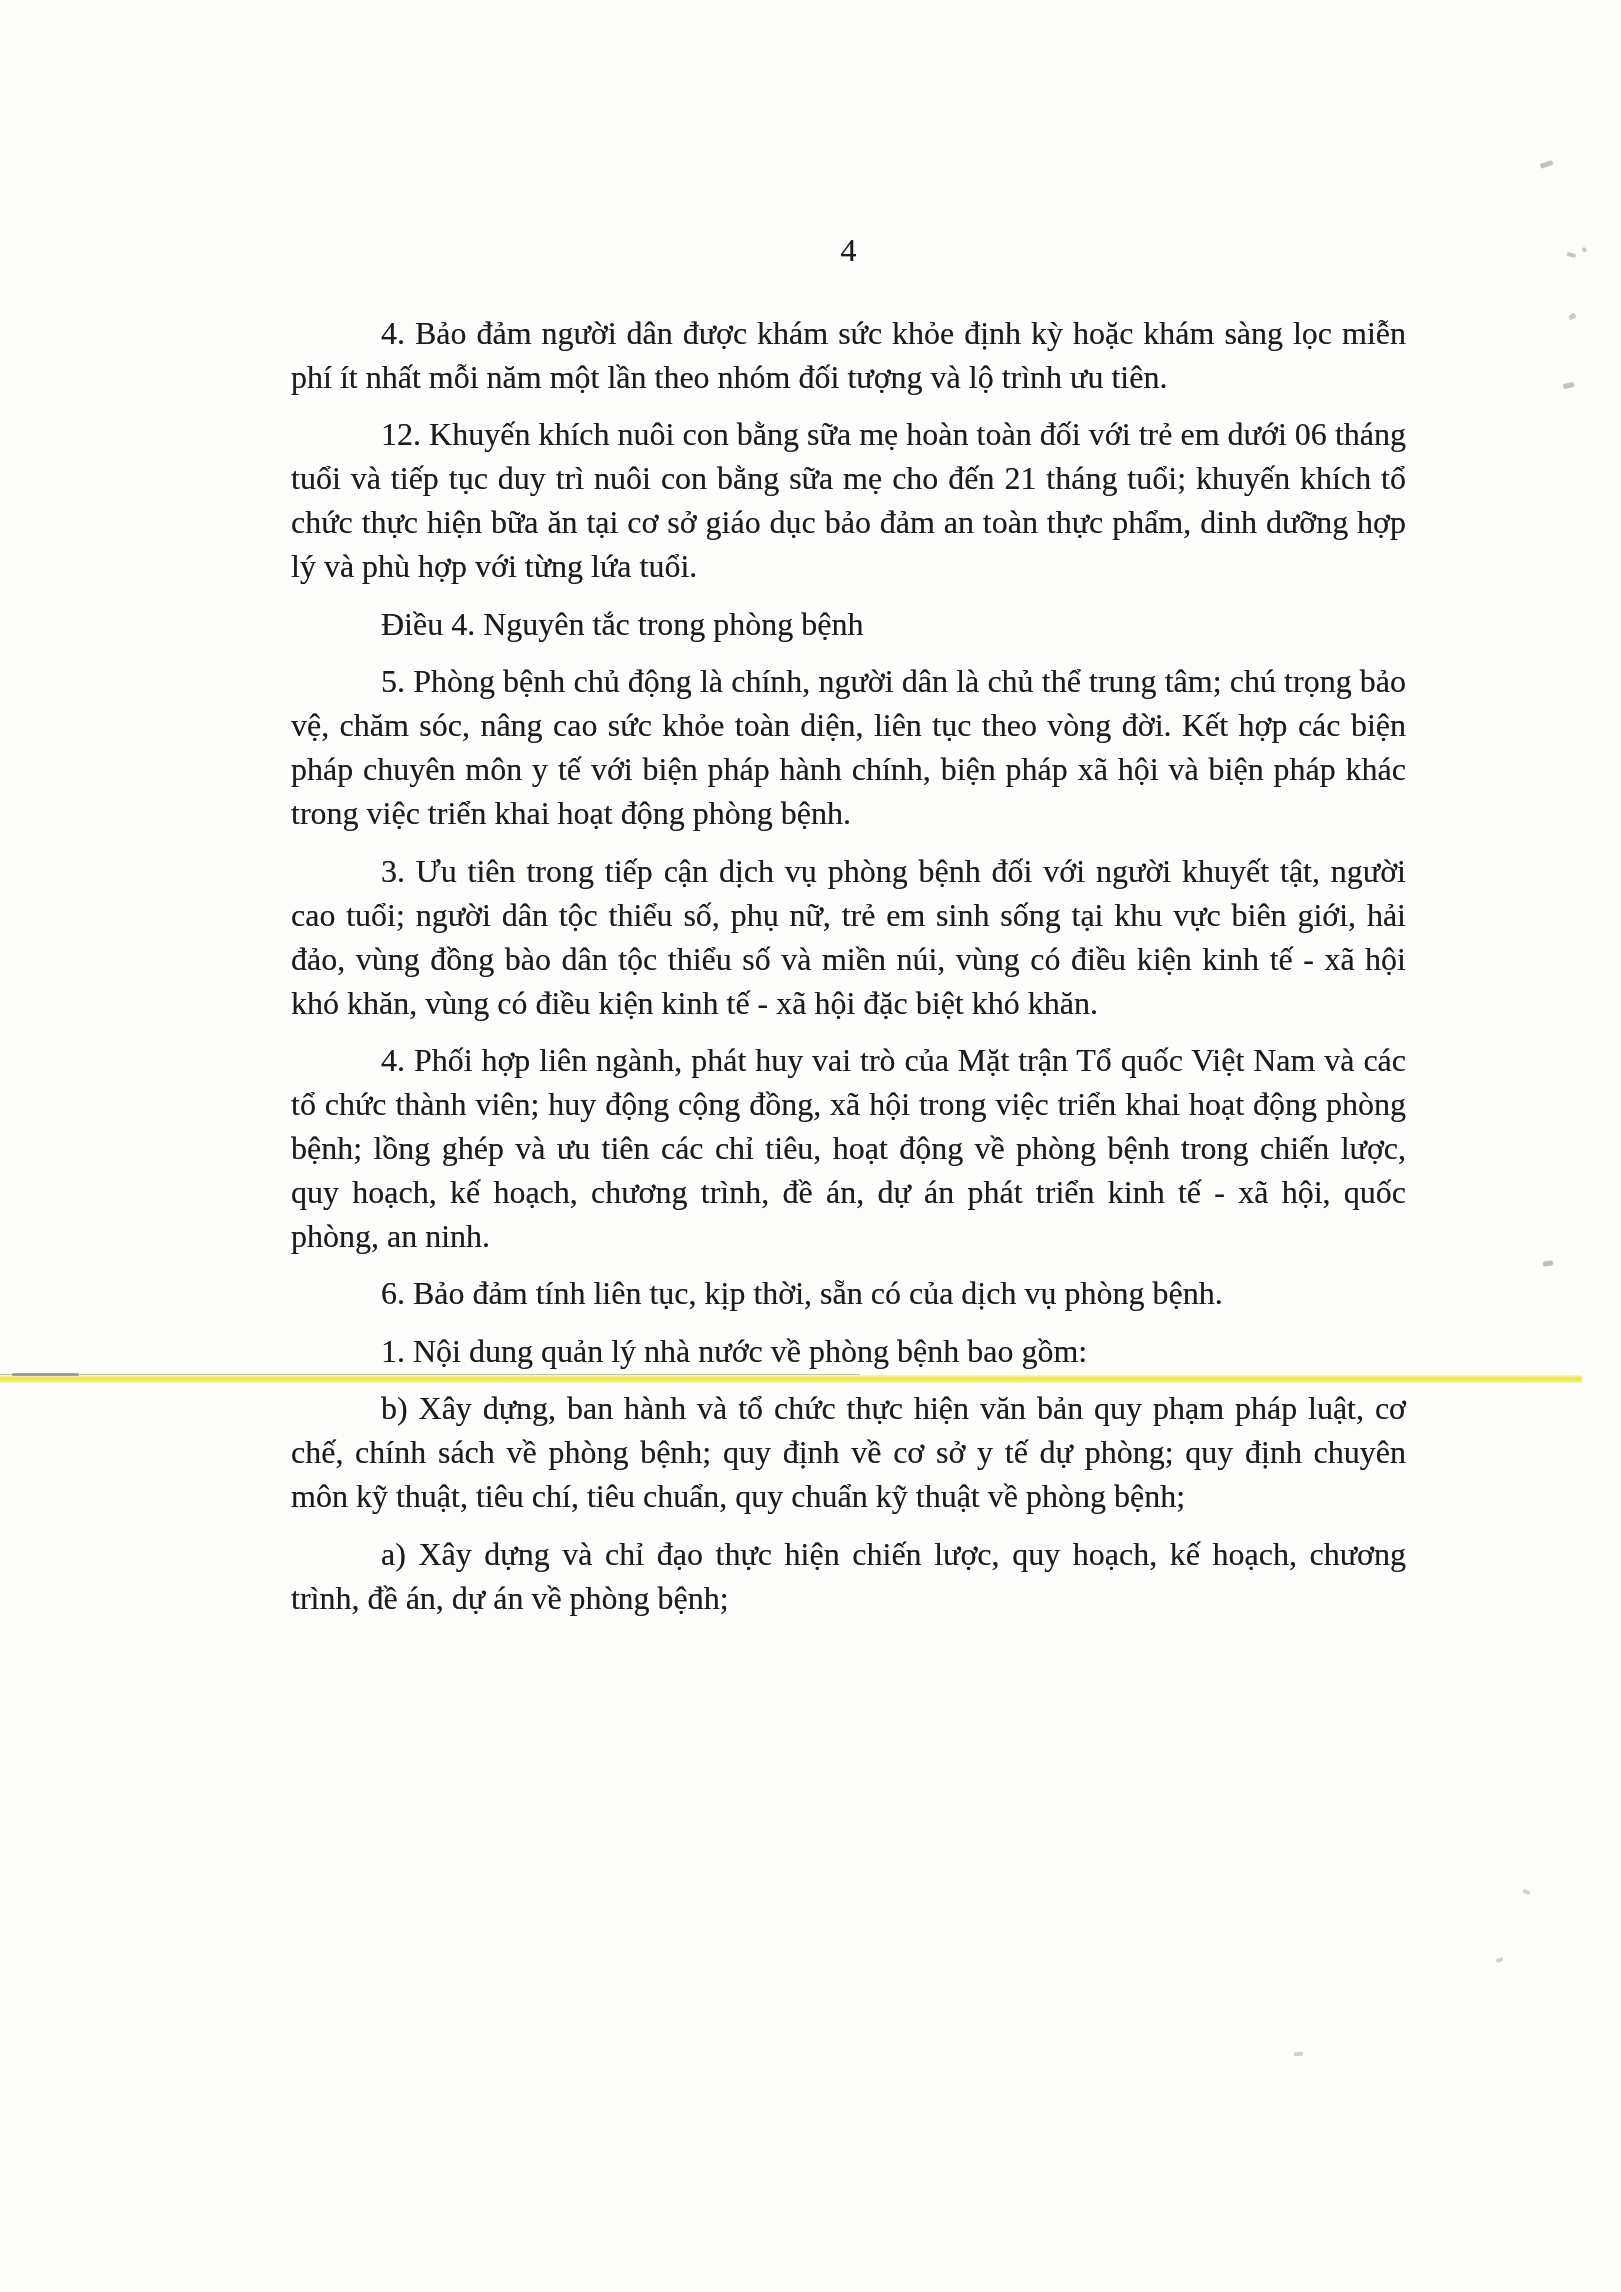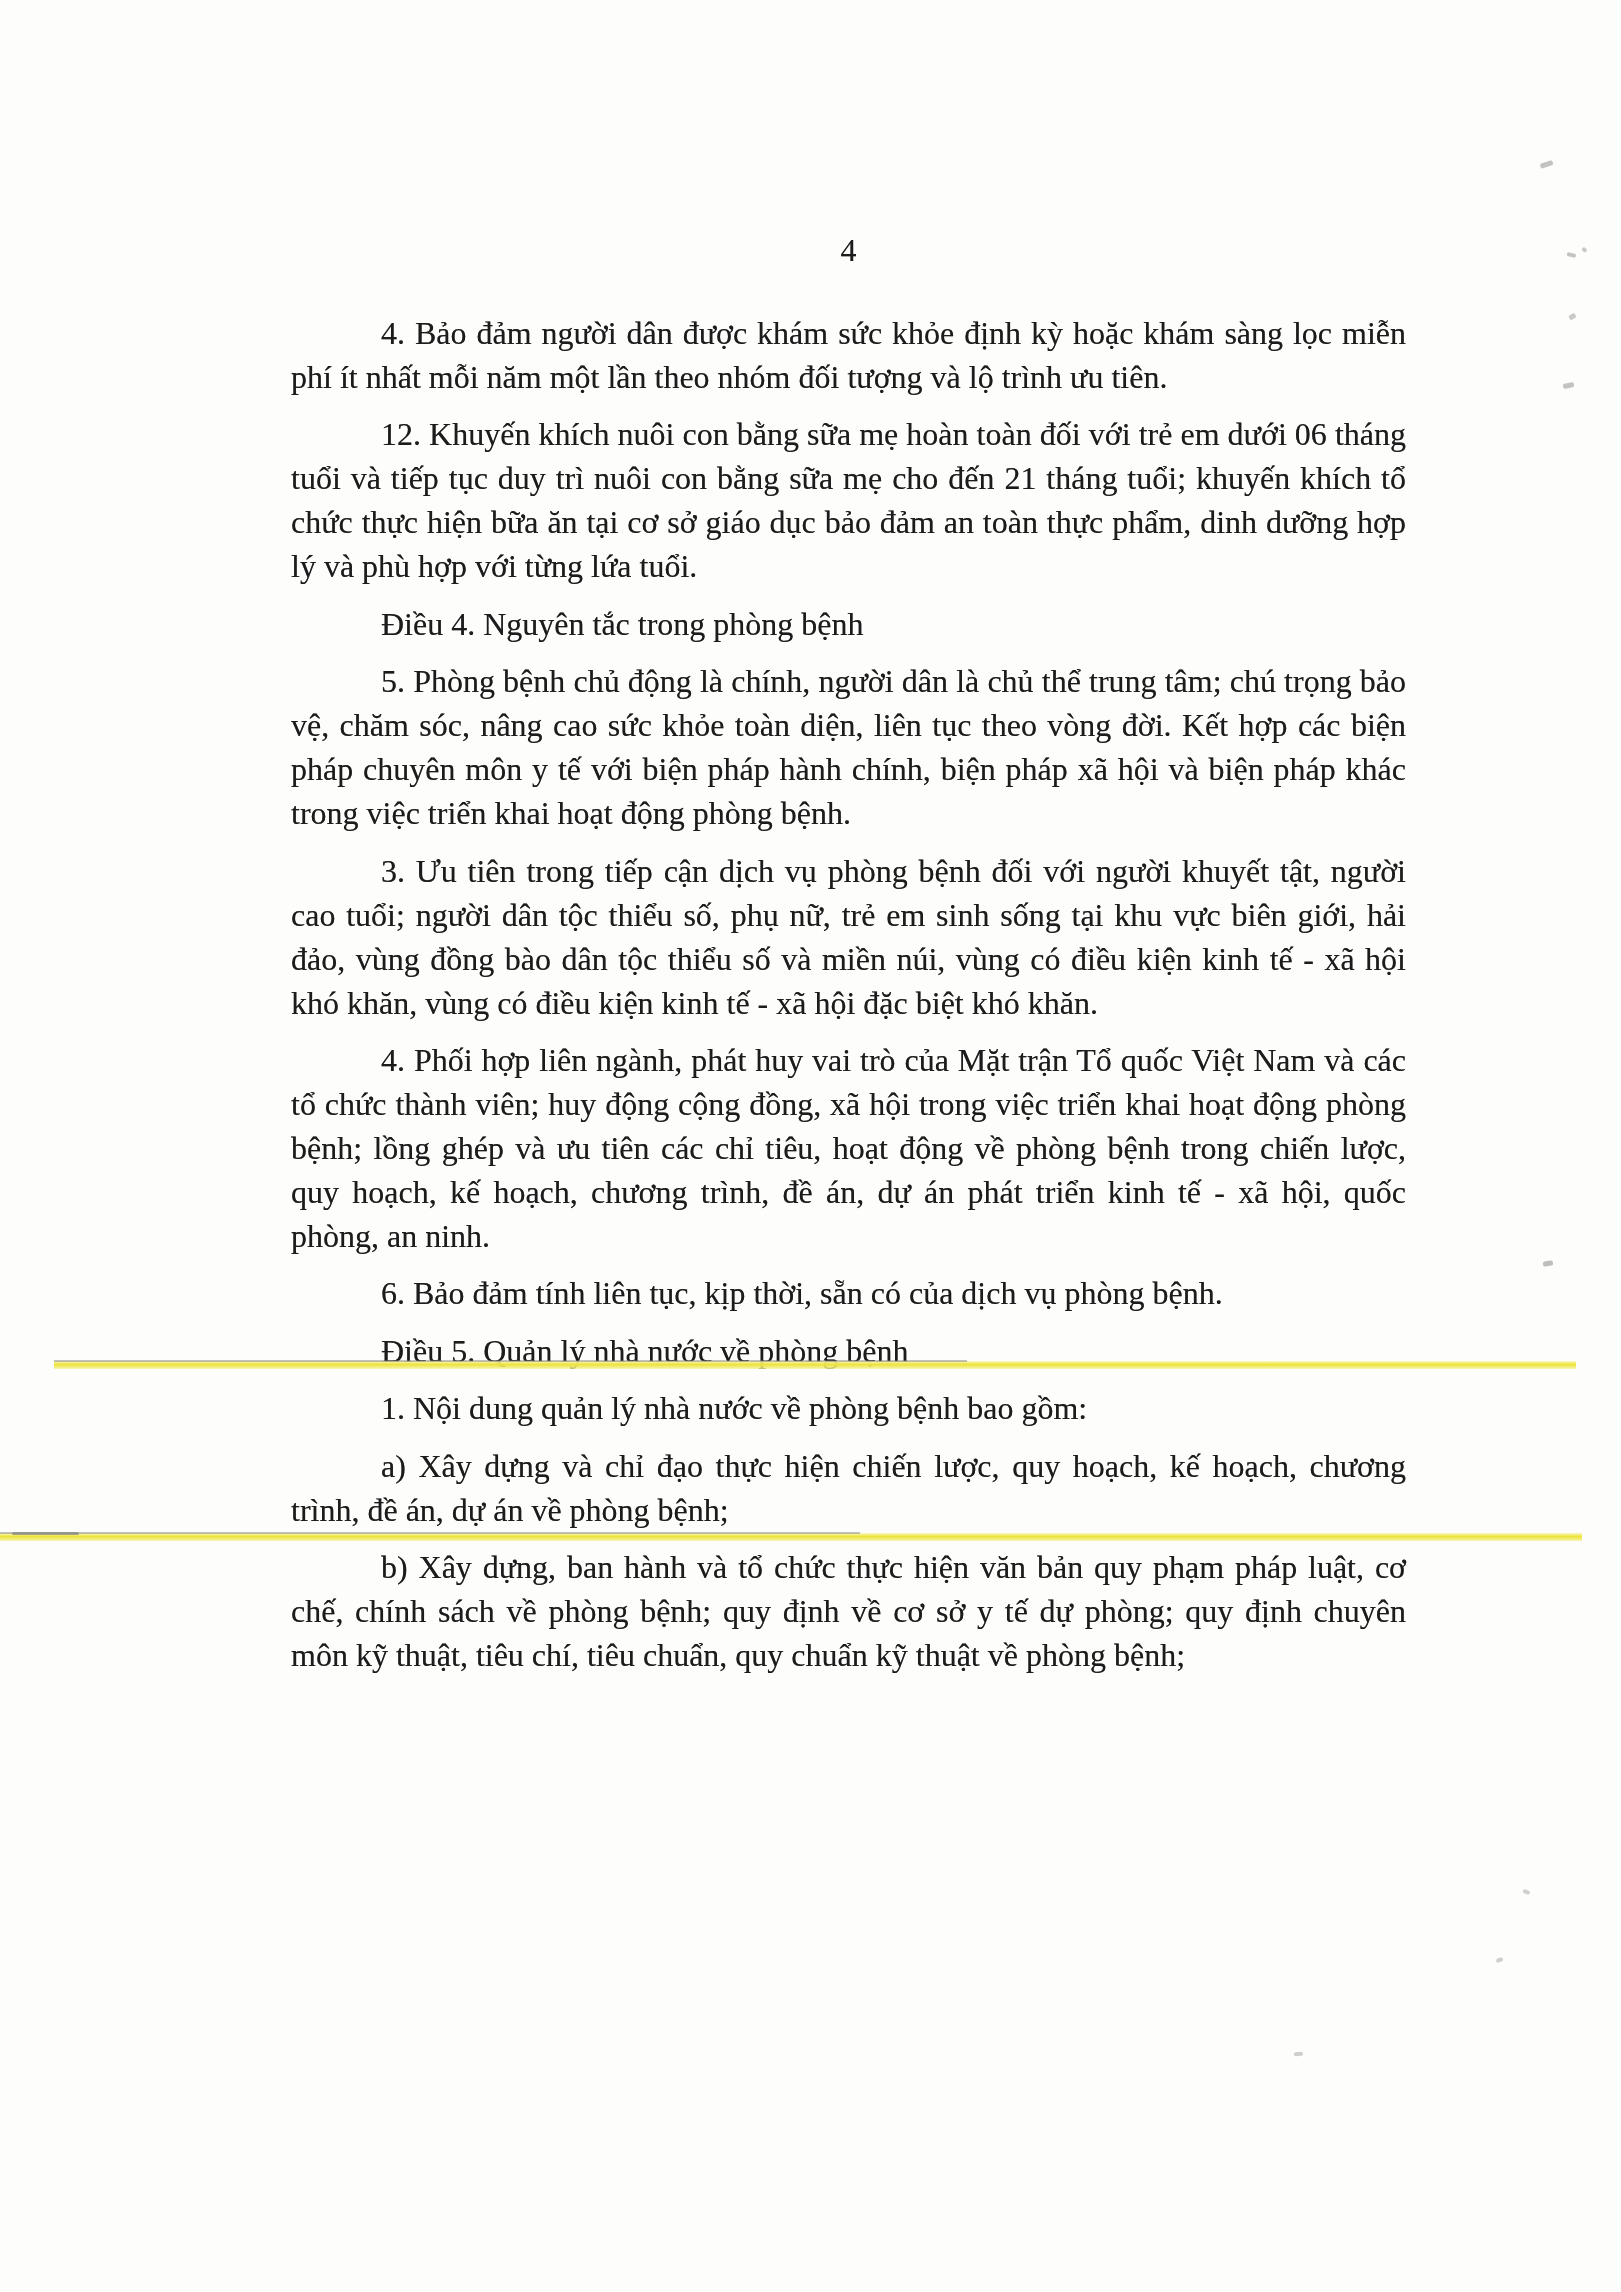--- a/index.html
+++ b/index.html
@@ -97,38 +97,32 @@
     <p class="para">5. Phòng bệnh chủ động là chính, người dân là chủ thể trung tâm; chú trọng bảo vệ, chăm sóc, nâng cao sức khỏe toàn diện, liên tục theo vòng đời. Kết hợp các biện pháp chuyên môn y tế với biện pháp hành chính, biện pháp xã hội và biện pháp khác trong việc triển khai hoạt động phòng bệnh.</p>
 
 
     <p class="para">3. Ưu tiên trong tiếp cận dịch vụ phòng bệnh đối với người khuyết tật, người cao tuổi; người dân tộc thiểu số, phụ nữ, trẻ em sinh sống tại khu vực biên giới, hải đảo, vùng đồng bào dân tộc thiểu số và miền núi, vùng có điều kiện kinh tế - xã hội khó khăn, vùng có điều kiện kinh tế - xã hội đặc biệt khó khăn.</p>
 
     <p class="para">4. Phối hợp liên ngành, phát huy vai trò của Mặt trận Tổ quốc Việt Nam và các tổ chức thành viên; huy động cộng đồng, xã hội trong việc triển khai hoạt động phòng bệnh; lồng ghép và ưu tiên các chỉ tiêu, hoạt động về phòng bệnh trong chiến lược, quy hoạch, kế hoạch, chương trình, đề án, dự án phát triển kinh tế - xã hội, quốc phòng, an ninh.</p>
 
 
     <p class="para">6. Bảo đảm tính liên tục, kịp thời, sẵn có của dịch vụ phòng bệnh.</p>
 
-    <p class="heading">
-      <span>Điều 5. Quản lý nhà nước về phòng bệnh</span>
-      <span class="hl-band" id="band-dieu5">
-        <span class="gray-edge"></span>
-      </span>
-    </p>
 
     <p class="para">1. Nội dung quản lý nhà nước về phòng bệnh bao gồm:</p>
-
-    <p class="para">a) Xây dựng và chỉ đạo thực hiện chiến lược, quy hoạch, kế hoạch, chương trình, đề án, dự án về phòng bệnh;</p>
 
     <p class="para">
       <span>b) Xây dựng, ban hành và tổ chức thực hiện văn bản quy phạm pháp luật, cơ chế, chính sách về phòng bệnh; quy định về cơ sở y tế dự phòng; quy định chuyên môn kỹ thuật, tiêu chí, tiêu chuẩn, quy chuẩn kỹ thuật về phòng bệnh;</span>
       <span class="hl-band" id="band-b">
         <span class="gray-edge"></span>
         <span class="gray-dash" style="left:11.6px;width:67px;"></span>
       </span>
     </p>
+
+    <p class="para">a) Xây dựng và chỉ đạo thực hiện chiến lược, quy hoạch, kế hoạch, chương trình, đề án, dự án về phòng bệnh;</p>
 
   </div>
 
   <span class="speck" style="left:1540px;top:162px;width:12.5px;height:4.5px;opacity:.5;transform:rotate(-18deg);"></span>
   <span class="speck" style="left:1567px;top:253px;width:9px;height:3.6px;opacity:.5;transform:rotate(14deg);"></span>
   <span class="speck" style="left:1582px;top:248px;width:5.4px;height:3.6px;opacity:.45;transform:rotate(40deg);"></span>
   <span class="speck" style="left:1569px;top:314px;width:7.2px;height:5.4px;opacity:.45;transform:rotate(-30deg);"></span>
   <span class="speck" style="left:1563px;top:383px;width:10.7px;height:4.5px;opacity:.5;transform:rotate(-12deg);"></span>
   <span class="speck" style="left:1543px;top:1261px;width:9.9px;height:5.4px;opacity:.55;transform:rotate(-8deg);"></span>
   <span class="speck" style="left:1523px;top:1890px;width:7.2px;height:3.6px;opacity:.4;transform:rotate(20deg);"></span>

